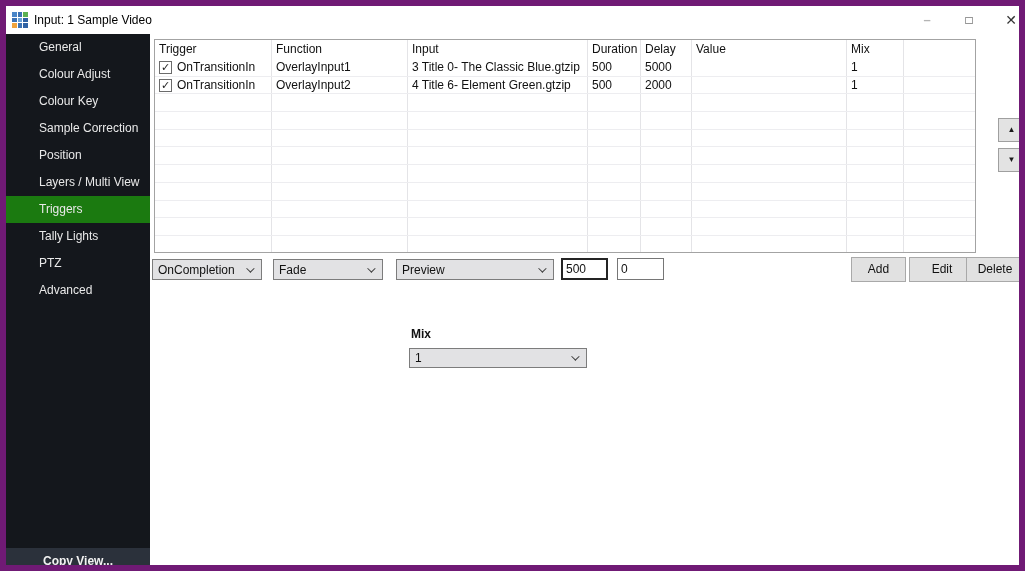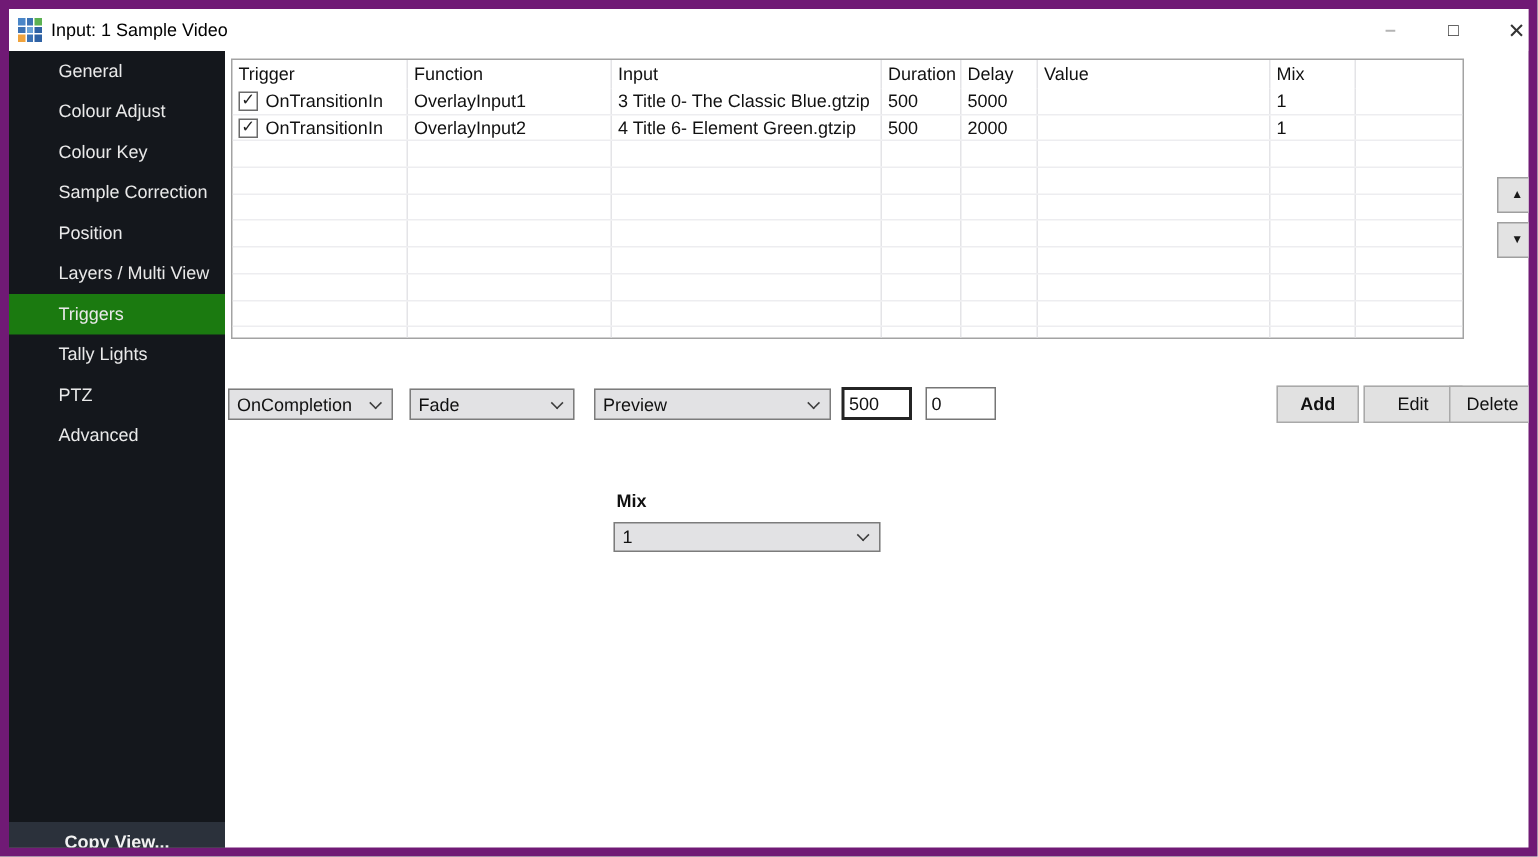--- a/index.html
+++ b/index.html
@@ -22,21 +22,21 @@
   .win-btn.close{left:986px;font-size:14px;}
   
   .sidebar{position:absolute;left:0;top:28px;width:144px;height:540px;background:#14171c;}
   .nav-item{height:27px;line-height:27px;padding-left:33px;color:#e9e9e9;cursor:default;
     white-space:nowrap;overflow:hidden;}
   .nav-item.selected{background:#1b7a10;}
   .copy-from{position:absolute;left:0;top:542px;width:144px;height:26px;background:#2b313b;
     color:#f2f2f2;font-weight:bold;text-align:center;line-height:26px;}
   .bottom-strip{position:absolute;left:0;top:568px;width:1025px;height:3px;background:#0d0f12;}
   
-  .tbl{position:absolute;left:148px;top:33px;width:822px;height:187px;background:#fff;
+  .tbl{position:absolute;left:148px;top:33px;width:822px;height:214px;background:#fff;
     border:1px solid #a3a3a3;overflow:hidden;}
   .thead{display:flex;height:19px;line-height:19px;}
   .trow{display:flex;height:17.7px;border-bottom:1px solid #ededf0;align-items:center;}
   .cell{border-right:1px solid #e4e4e7;height:100%;padding-left:4px;overflow:hidden;
     white-space:nowrap;display:flex;align-items:center;}
   .c0{width:117px;} .c1{width:136px;text-align:right;} .c2{width:180px;} .c3{width:53px;}
   .c4{width:51px;} .c5{width:155px;} .c6{width:57px;} .c7{flex:1;border-right:none;}
   .cb{display:inline-flex;width:13px;height:13px;border:1px solid #6b6b6b;background:#fff;
     margin:0 5px 0 0;align-items:center;justify-content:center;font-size:11px;color:#222;
     line-height:11px;flex:none;}
@@ -52,21 +52,21 @@
     transform:rotate(45deg) translateY(-2px);flex:none;}
   .combo-trigger{left:146px;top:253px;width:110px;}
   .combo-function{left:267px;top:253px;width:110px;}
   .combo-input{left:390px;top:253px;width:158px;}
   .tin{position:absolute;top:252px;height:22px;width:47px;background:#fff;
     border:1px solid #767676;font:12px "Liberation Sans",sans-serif;padding:0 3px;color:#111;}
   .tin-duration{left:555px;border:2px solid #242424;}
   .tin-delay{left:611px;}
   .btn{position:absolute;top:251px;height:25px;background:#e1e1e1;border:1px solid #a9a9a9;
     text-align:center;line-height:23px;color:#111;}
-  .btn-add{left:845px;width:55px;font-weight:bold;}
+  .btn-add{left:845px;width:55px;}
   .btn-edit{left:903px;width:66px;}
   .btn-delete{left:960px;width:58px;}
   
   .mix-label{position:absolute;left:405px;top:321px;font-weight:bold;}
   .combo-mix{left:403px;top:342px;width:178px;height:20px;}
 </style>
 </head>
 <body>
 
 <div id="window">

